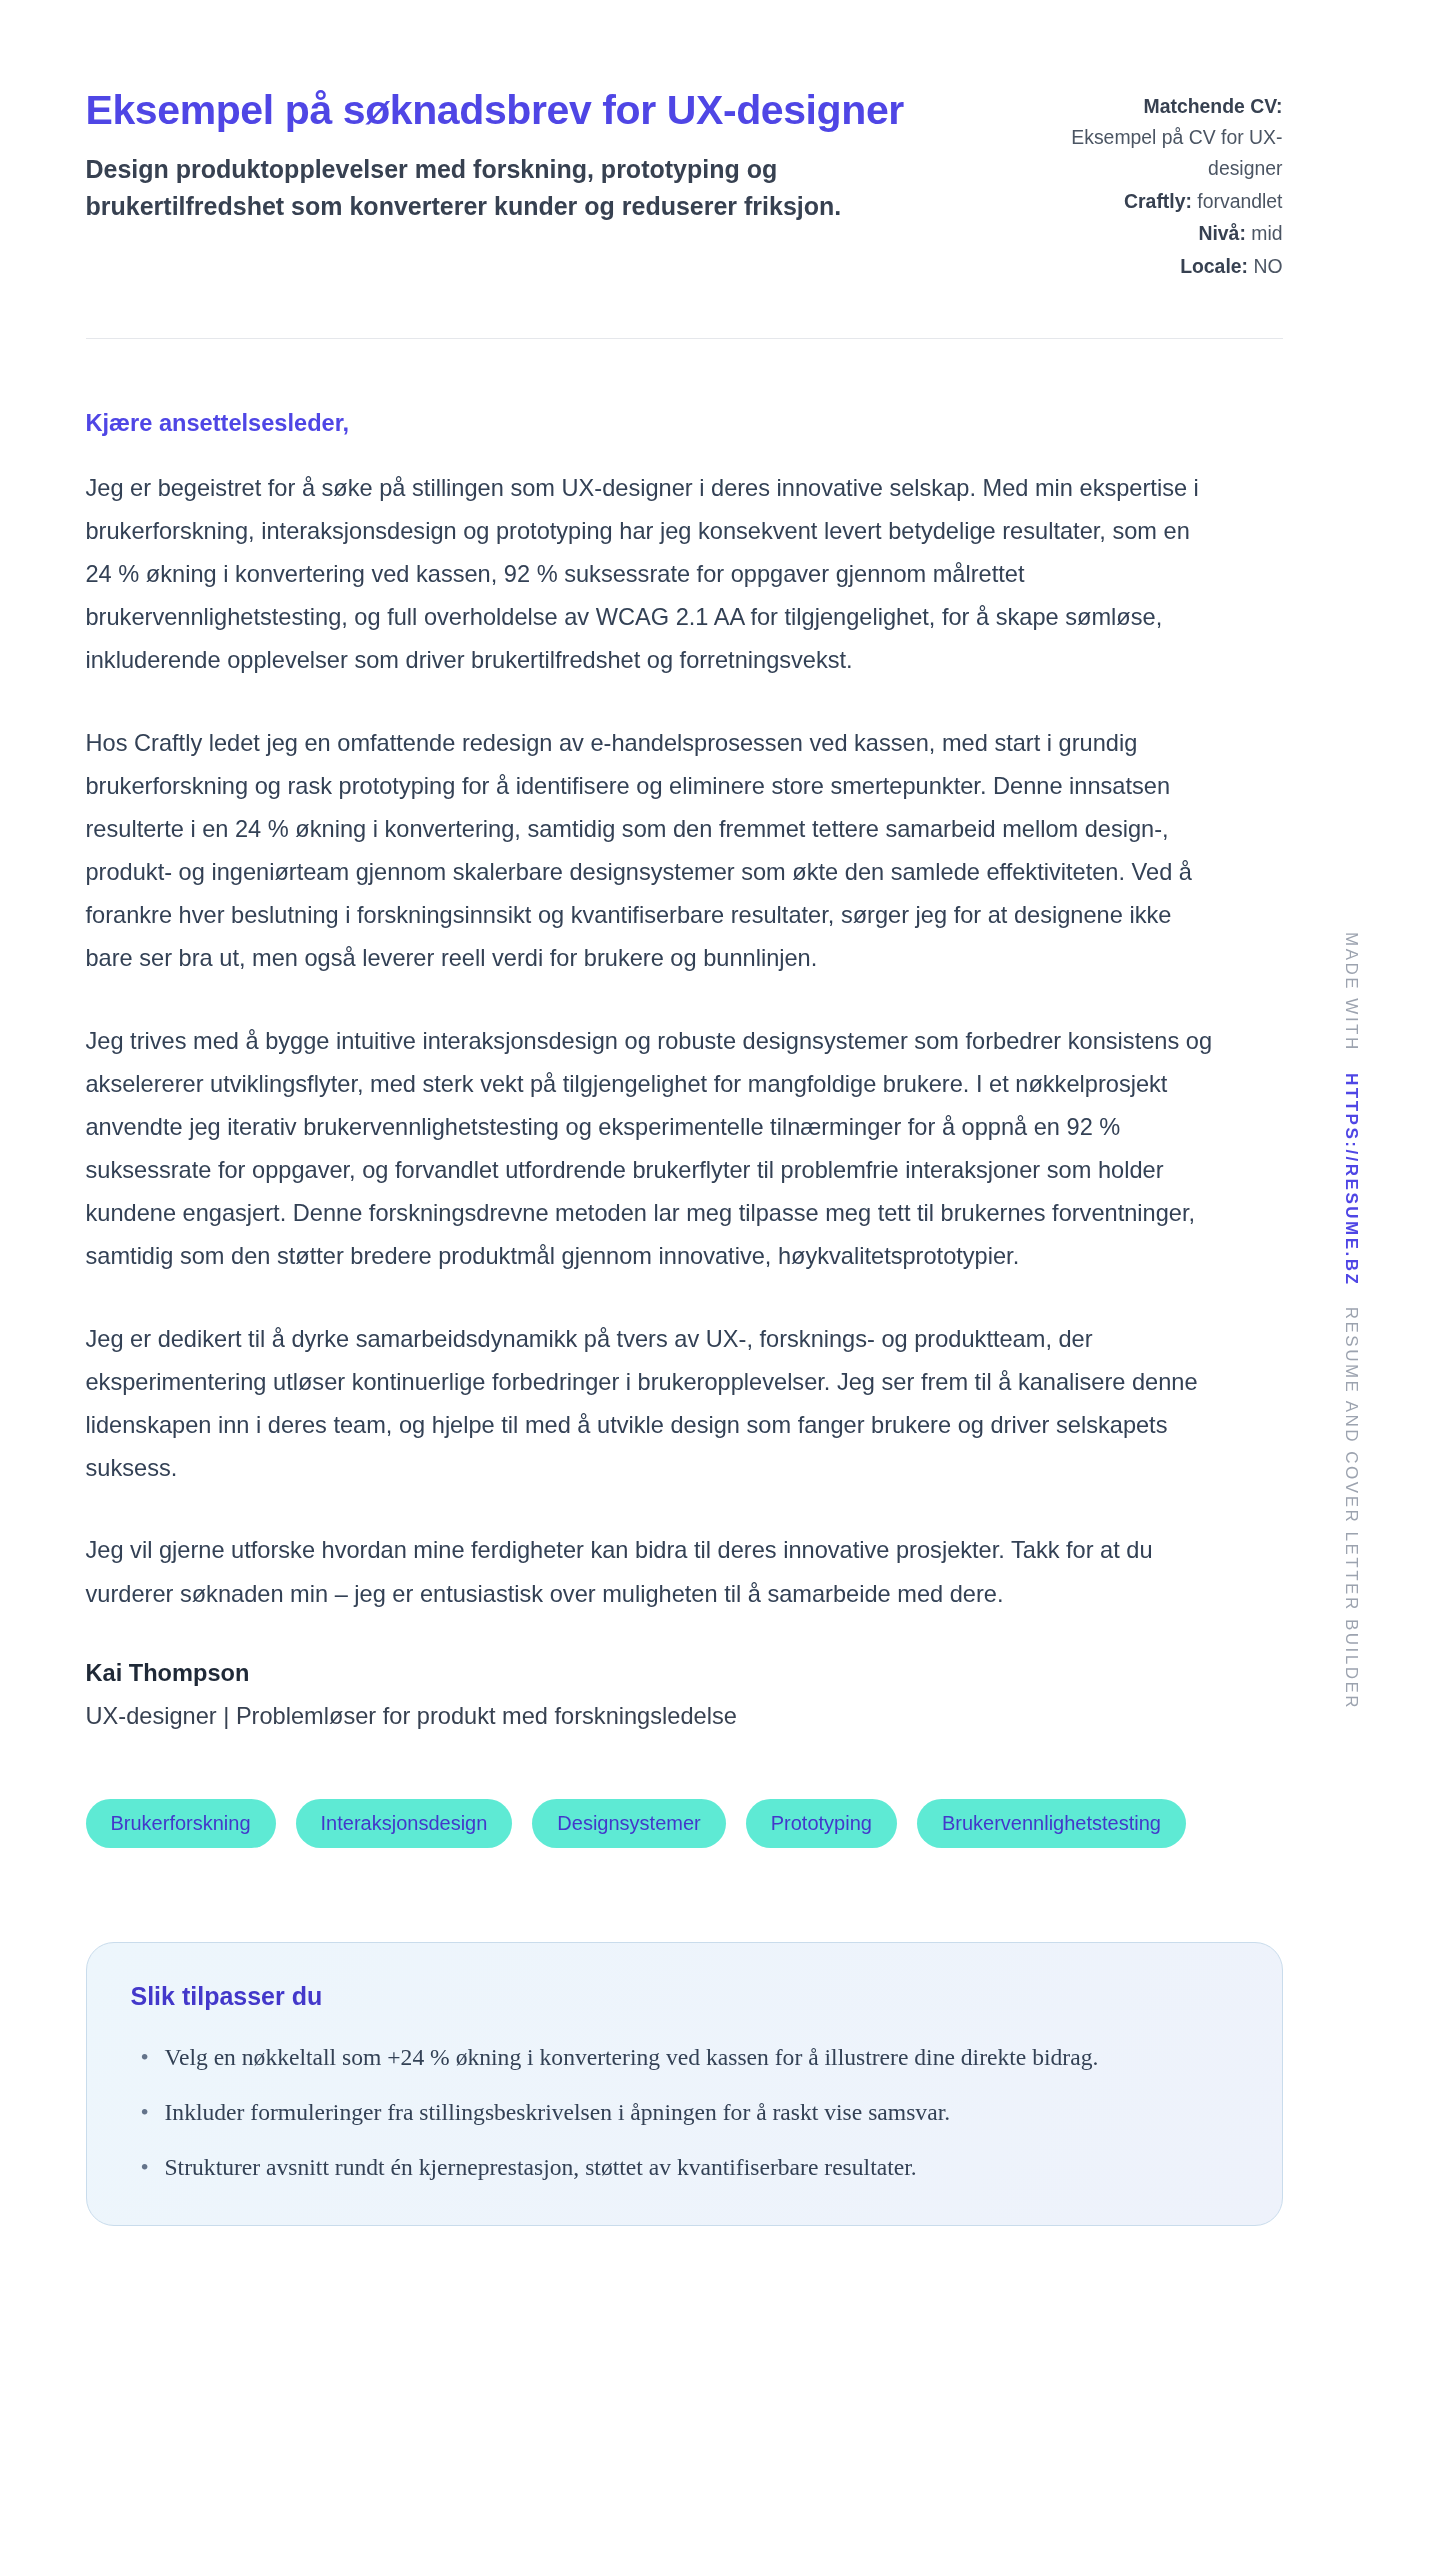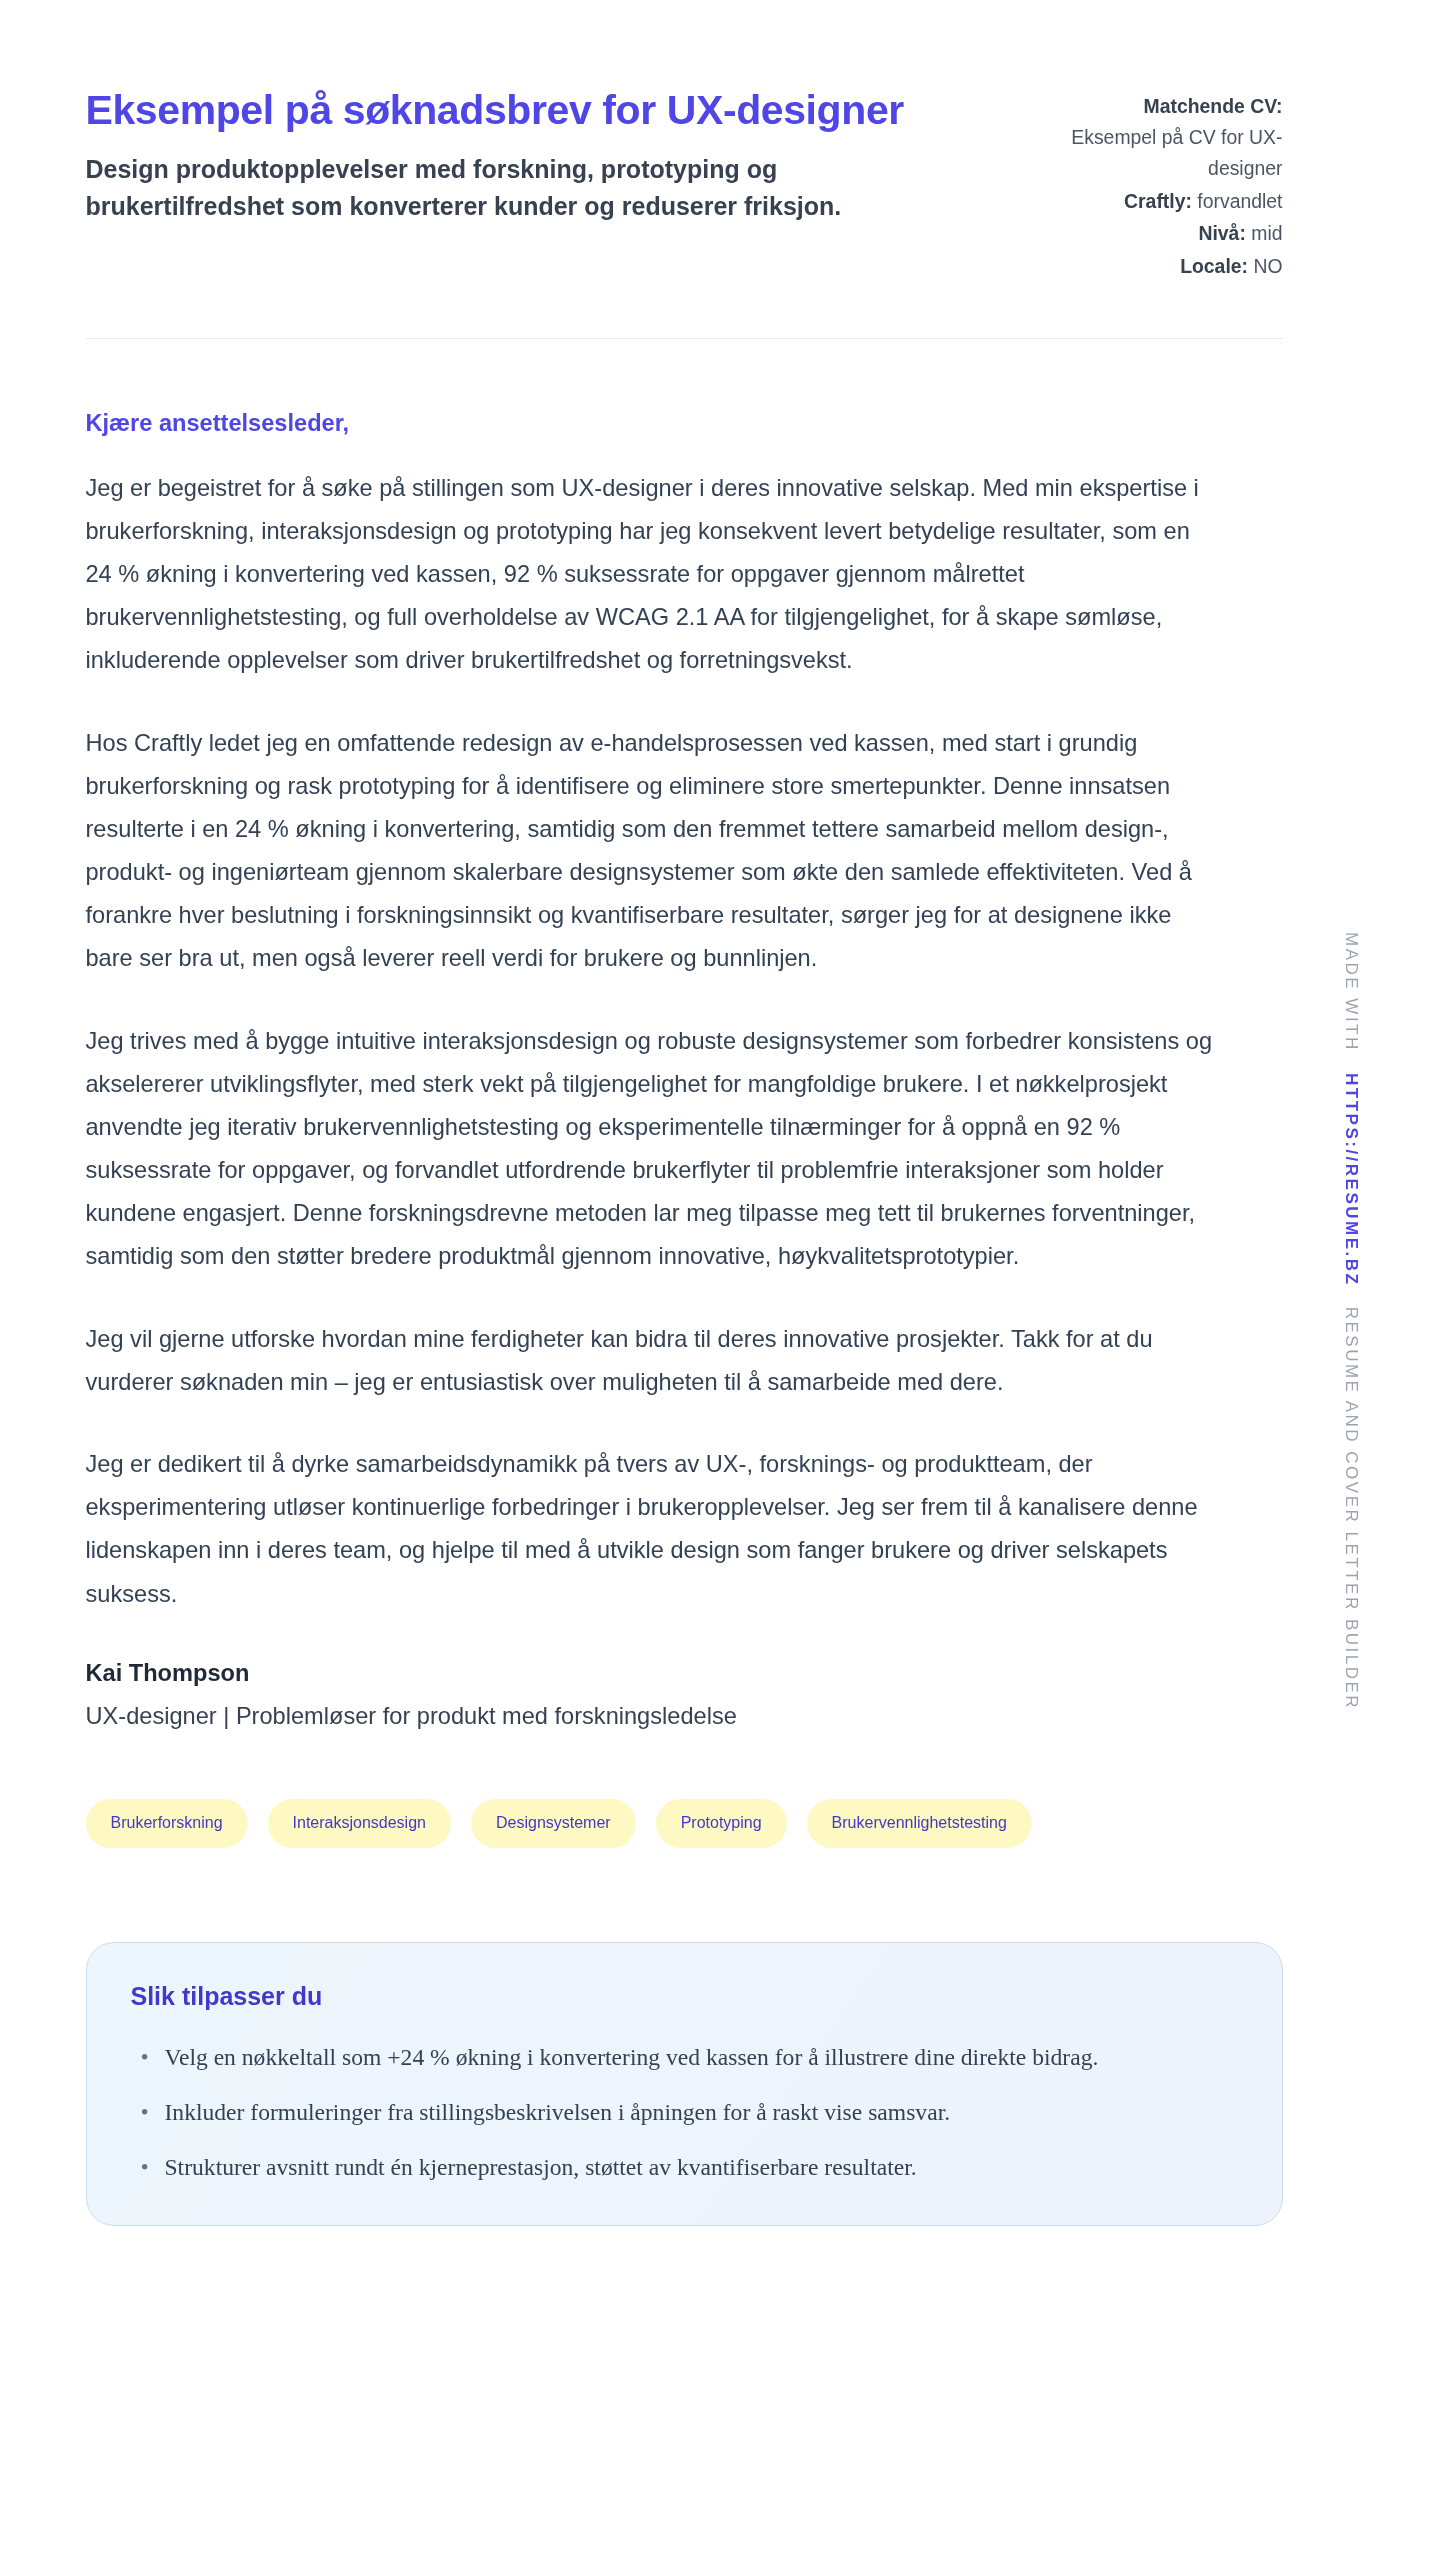--- a/index.html
+++ b/index.html
@@ -85,23 +85,23 @@
     display: flex;
     flex-wrap: wrap;
     gap: 20px;
   }
   .tag {
     display: inline-flex;
     align-items: center;
     height: 49px;
     padding: 0 25px;
     border-radius: 843px;
-    background: #fef9c3;
+    background: #5eead4;
     color: #4338ca;
-    font-size: 16px;
+    font-size: 20px;
     font-weight: 500;
     white-space: nowrap;
   }
   
   .tips {
     margin-top: 94px;
     max-width: 1215px;
     border: 0.8px solid #c9dcec;
     border-radius: 28px;
     background: linear-gradient(125deg, #edf6fc 0%, #eef2fb 100%);
@@ -183,22 +183,22 @@
 
   <hr class="divider">
 
   <main class="letter">
     <p class="salutation">Kjære ansettelsesleder,</p>
 
     <div>
         <p class="para">Jeg er begeistret for å søke på stillingen som UX-designer i deres innovative selskap. Med min ekspertise i brukerforskning, interaksjonsdesign og prototyping har jeg konsekvent levert betydelige resultater, som en 24 % økning i konvertering ved kassen, 92 % suksessrate for oppgaver gjennom målrettet brukervennlighetstesting, og full overholdelse av WCAG 2.1 AA for tilgjengelighet, for å skape sømløse, inkluderende opplevelser som driver brukertilfredshet og forretningsvekst.</p>
         <p class="para">Hos Craftly ledet jeg en omfattende redesign av e-handelsprosessen ved kassen, med start i grundig brukerforskning og rask prototyping for å identifisere og eliminere store smertepunkter. Denne innsatsen resulterte i en 24 % økning i konvertering, samtidig som den fremmet tettere samarbeid mellom design-, produkt- og ingeniørteam gjennom skalerbare designsystemer som økte den samlede effektiviteten. Ved å forankre hver beslutning i forskningsinnsikt og kvantifiserbare resultater, sørger jeg for at designene ikke bare ser bra ut, men også leverer reell verdi for brukere og bunnlinjen.</p>
         <p class="para">Jeg trives med å bygge intuitive interaksjonsdesign og robuste designsystemer som forbedrer konsistens og akselererer utviklingsflyter, med sterk vekt på tilgjengelighet for mangfoldige brukere. I et nøkkelprosjekt anvendte jeg iterativ brukervennlighetstesting og eksperimentelle tilnærminger for å oppnå en 92 % suksessrate for oppgaver, og forvandlet utfordrende brukerflyter til problemfrie interaksjoner som holder kundene engasjert. Denne forskningsdrevne metoden lar meg tilpasse meg tett til brukernes forventninger, samtidig som den støtter bredere produktmål gjennom innovative, høykvalitetsprototypier.</p>
+        <p class="para">Jeg er dedikert til å dyrke samarbeidsdynamikk på tvers av UX-, forsknings- og produktteam, der eksperimentering utløser kontinuerlige forbedringer i brukeropplevelser. Jeg ser frem til å kanalisere denne lidenskapen inn i deres team, og hjelpe til med å utvikle design som fanger brukere og driver selskapets suksess.</p>
         <p class="para">Jeg vil gjerne utforske hvordan mine ferdigheter kan bidra til deres innovative prosjekter. Takk for at du vurderer søknaden min – jeg er entusiastisk over muligheten til å samarbeide med dere.</p>
-        <p class="para">Jeg er dedikert til å dyrke samarbeidsdynamikk på tvers av UX-, forsknings- og produktteam, der eksperimentering utløser kontinuerlige forbedringer i brukeropplevelser. Jeg ser frem til å kanalisere denne lidenskapen inn i deres team, og hjelpe til med å utvikle design som fanger brukere og driver selskapets suksess.</p>
       </div>
 
     <p class="sig-name">Kai Thompson</p>
     <p class="sig-role">UX-designer | Problemløser for produkt med forskningsledelse</p>
   </main>
 
   <div class="tags">
       <span class="tag">Brukerforskning</span>
       <span class="tag">Interaksjonsdesign</span>
       <span class="tag">Designsystemer</span>

